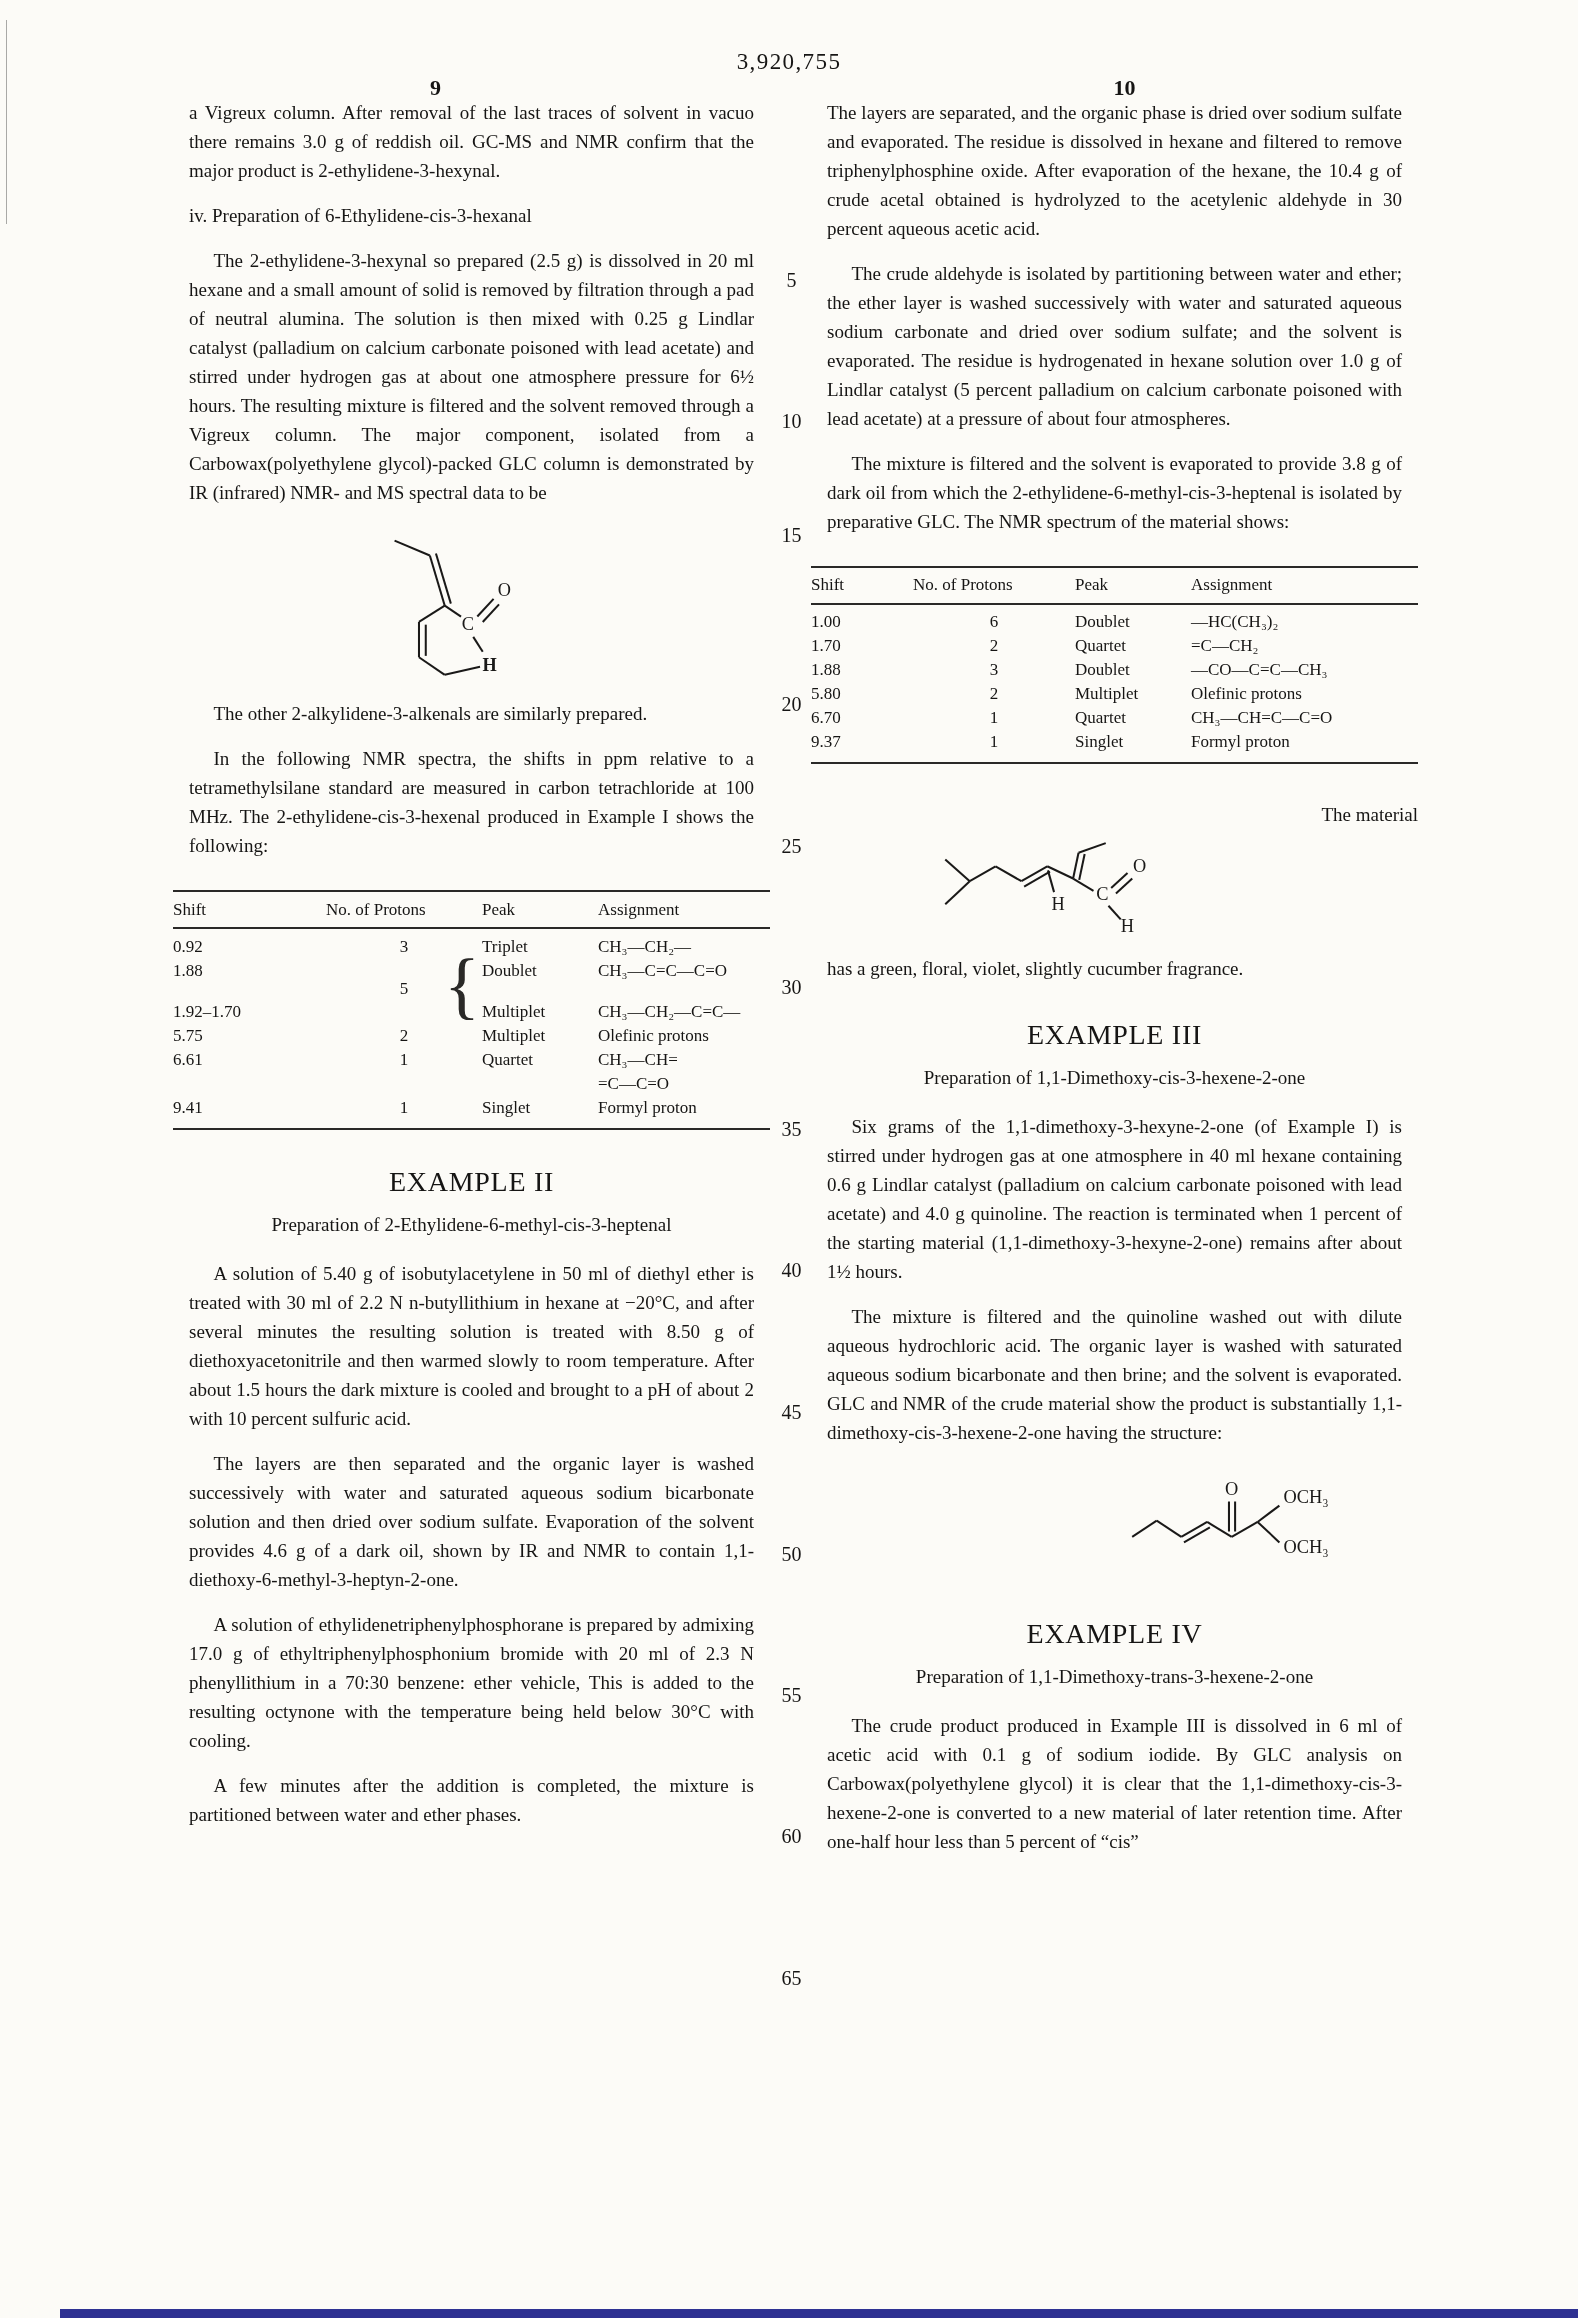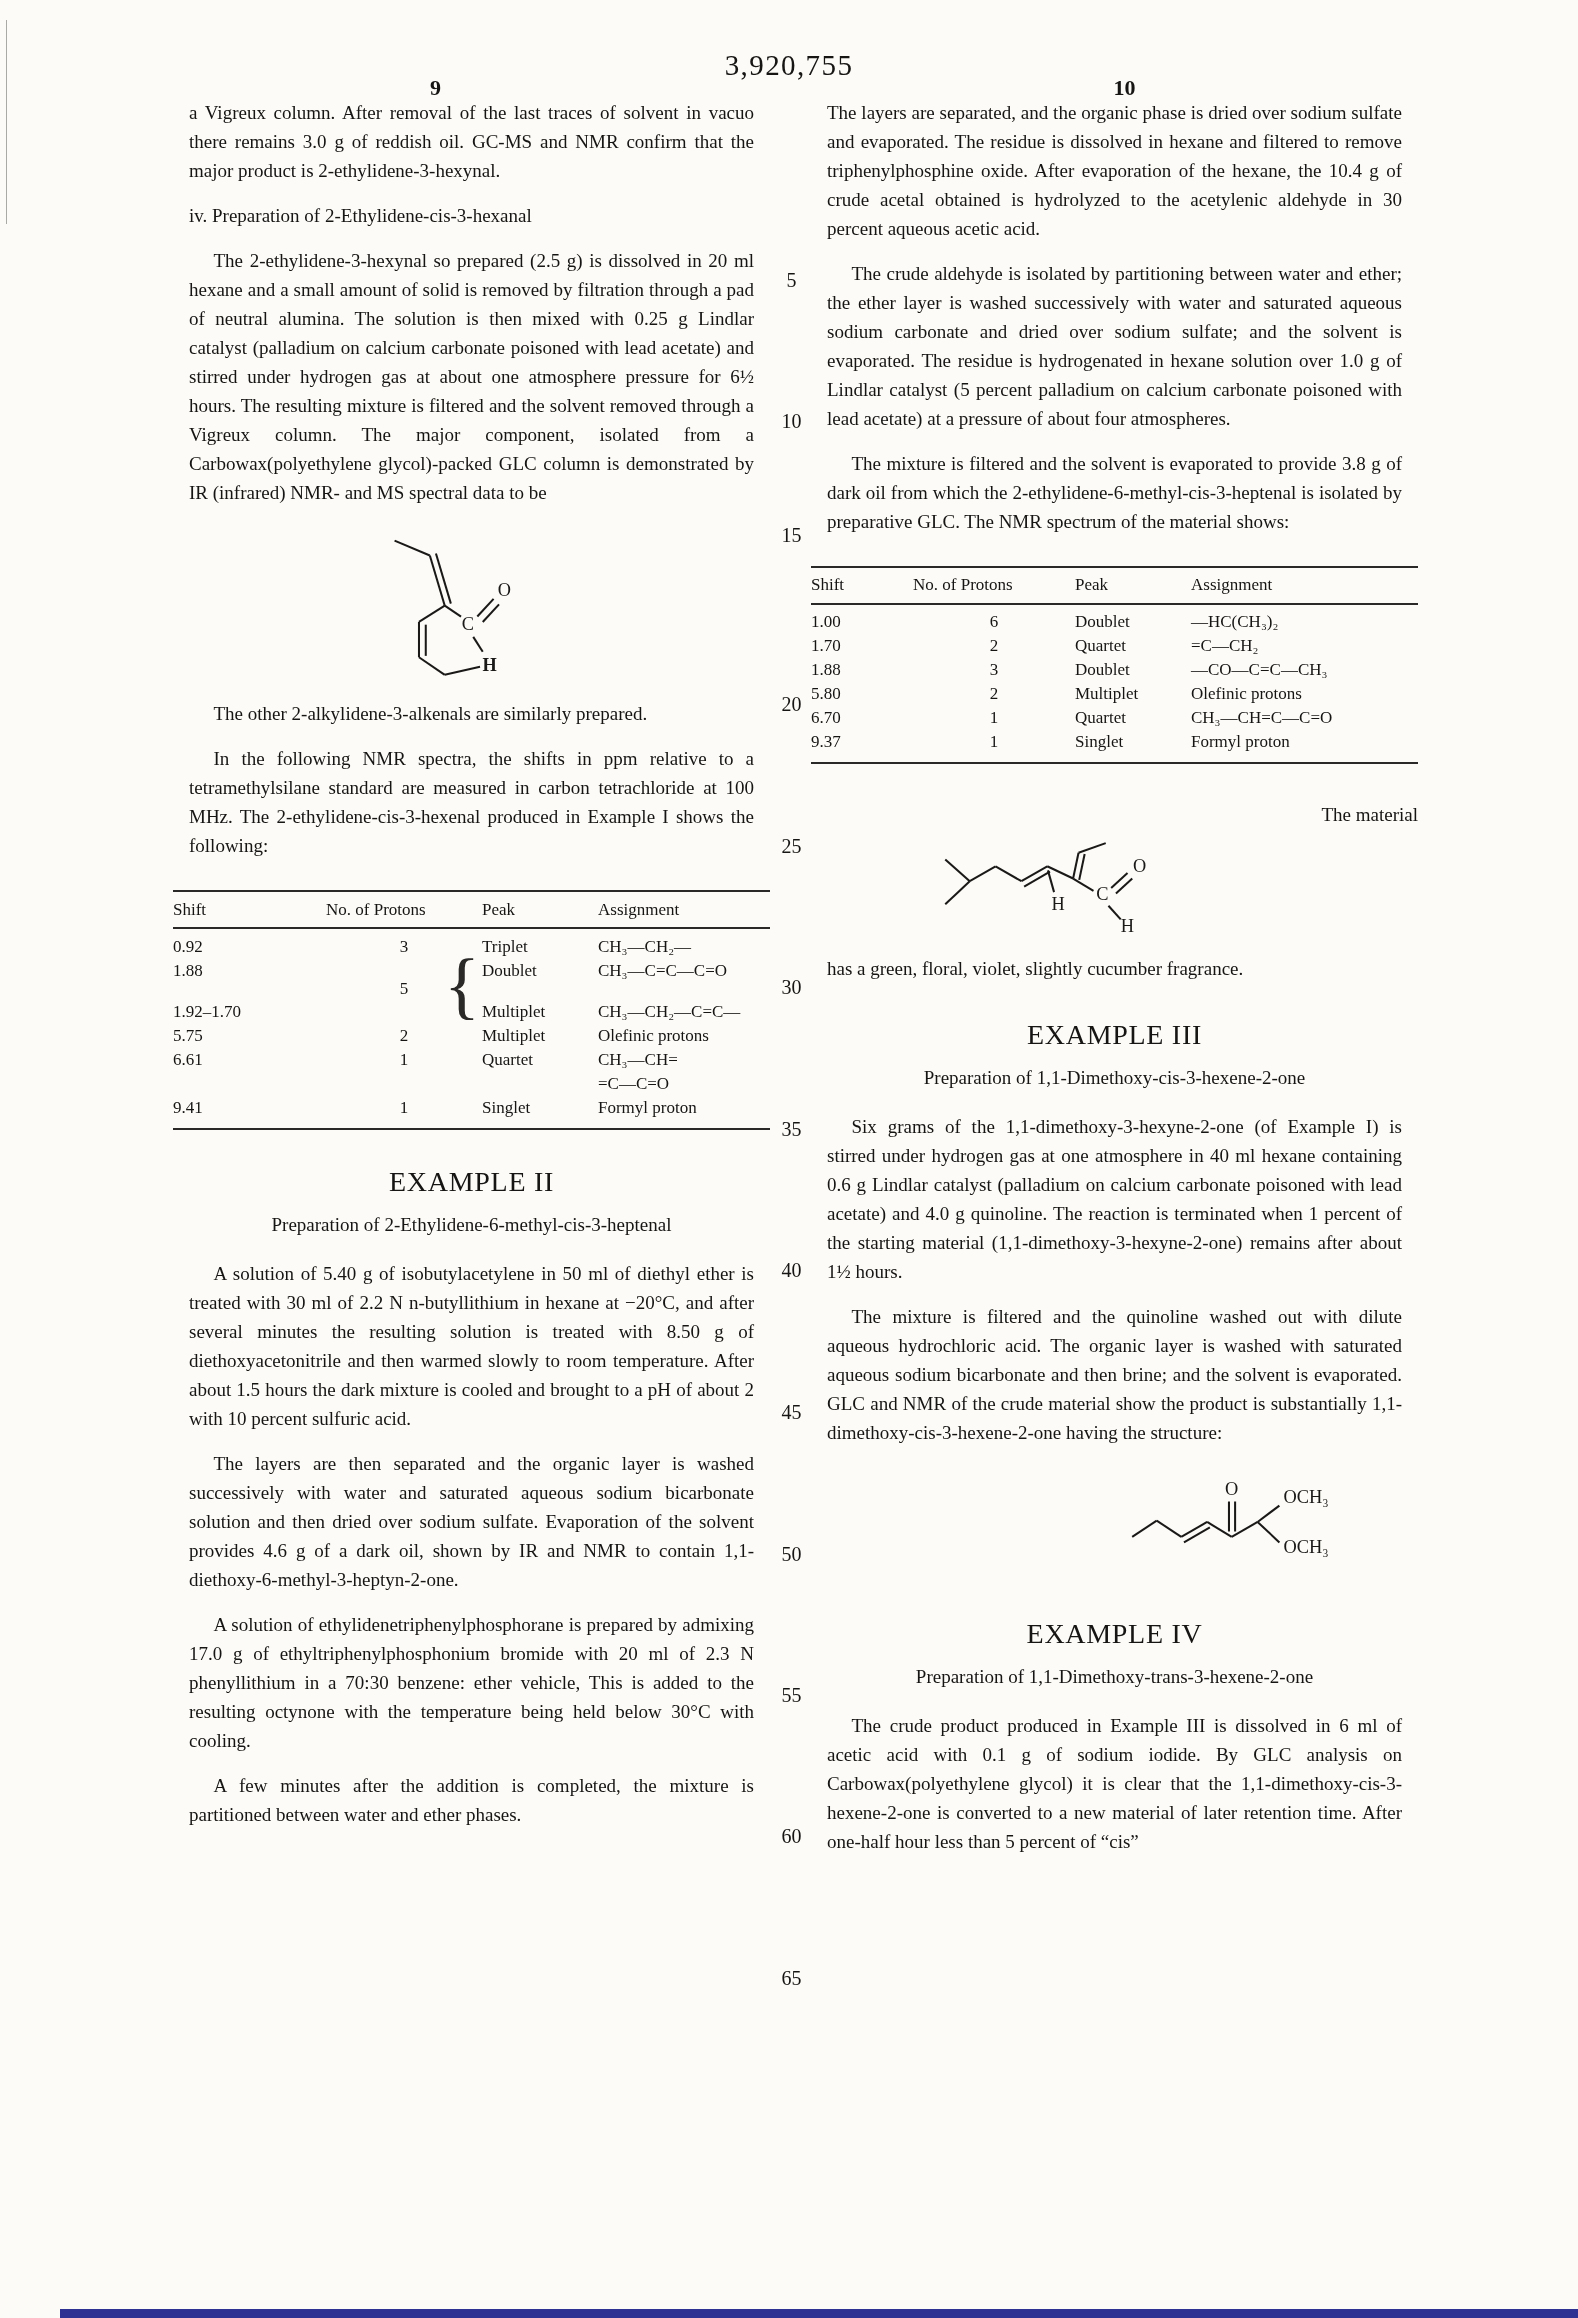--- a/index.html
+++ b/index.html
@@ -6,21 +6,21 @@
   html, body { margin: 0; padding: 0; }
   body {
     width: 1578px; height: 2319px; position: relative;
     background: #fcfbf7;
     font-family: "Liberation Serif", "DejaVu Serif", serif;
     color: #161514;
     overflow: hidden;
   }
   .patent-number {
     position: absolute; top: 49px; left: 0; width: 100%;
-    text-align: center; font-size: 29px; letter-spacing: 1.4px;
+    text-align: center; font-size: 23px; letter-spacing: 1.4px;
   }
   .page-col-num {
     position: absolute; top: 75px; width: 109px; text-align: center;
     font-size: 22px; font-weight: bold;
   }
   #left-col-num  { left: 381px; }
   #right-col-num { left: 1070px; }
   .gutter-num {
     position: absolute; left: 767px; width: 49px; text-align: center;
     font-size: 20px;
@@ -99,21 +99,21 @@
 <span class="gutter-num" style="top:1118px">35</span>
 <span class="gutter-num" style="top:1259px">40</span>
 <span class="gutter-num" style="top:1401px">45</span>
 <span class="gutter-num" style="top:1543px">50</span>
 <span class="gutter-num" style="top:1684px">55</span>
 <span class="gutter-num" style="top:1825px">60</span>
 <span class="gutter-num" style="top:1967px">65</span>
 
 <div class="column col-left">
   <p class="noindent">a Vigreux column. After removal of the last traces of solvent in vacuo there remains 3.0 g of reddish oil. GC-MS and NMR confirm that the major product is 2-ethylidene-3-hexynal.</p>
-  <p class="noindent">iv. Preparation of 2-Ethylidene-cis-3-hexanal</p>
+  <p class="noindent">iv. Preparation of 6-Ethylidene-cis-3-hexanal</p>
   <p>The 2-ethylidene-3-hexynal so prepared (2.5 g) is dissolved in 20 ml hexane and a small amount of solid is removed by filtration through a pad of neutral alumina. The solution is then mixed with 0.25 g Lindlar catalyst (palladium on calcium carbonate poisoned with lead acetate) and stirred under hydrogen gas at about one atmosphere pressure for 6½ hours. The resulting mixture is filtered and the solvent removed through a Vigreux column. The major component, isolated from a Carbowax(polyethylene glycol)-packed GLC column is demonstrated by IR (infrared) NMR- and MS spectral data to be</p>
 
   <div class="structure s1">
     <svg width="170" height="156" viewBox="0 0 250 230" style="font-size:28px">
       <line x1="30" y1="20" x2="82" y2="42"></line>
       <line x1="82" y1="42" x2="104" y2="116"></line>
       <line x1="91" y1="39" x2="113" y2="113"></line>
       <line x1="104" y1="116" x2="128" y2="132"></line>
       <line x1="152" y1="132" x2="176" y2="106"></line>
       <line x1="160" y1="140" x2="184" y2="114"></line>

